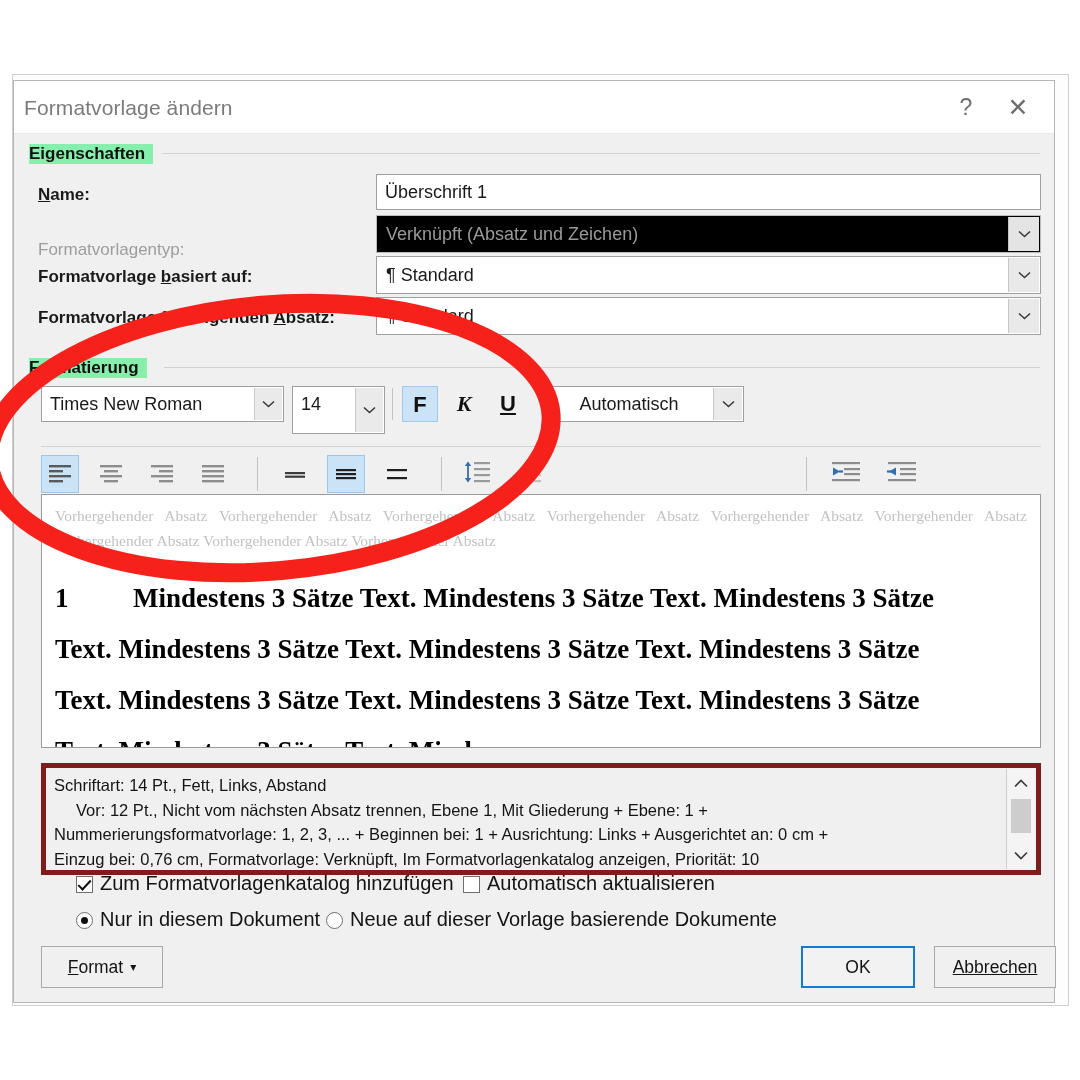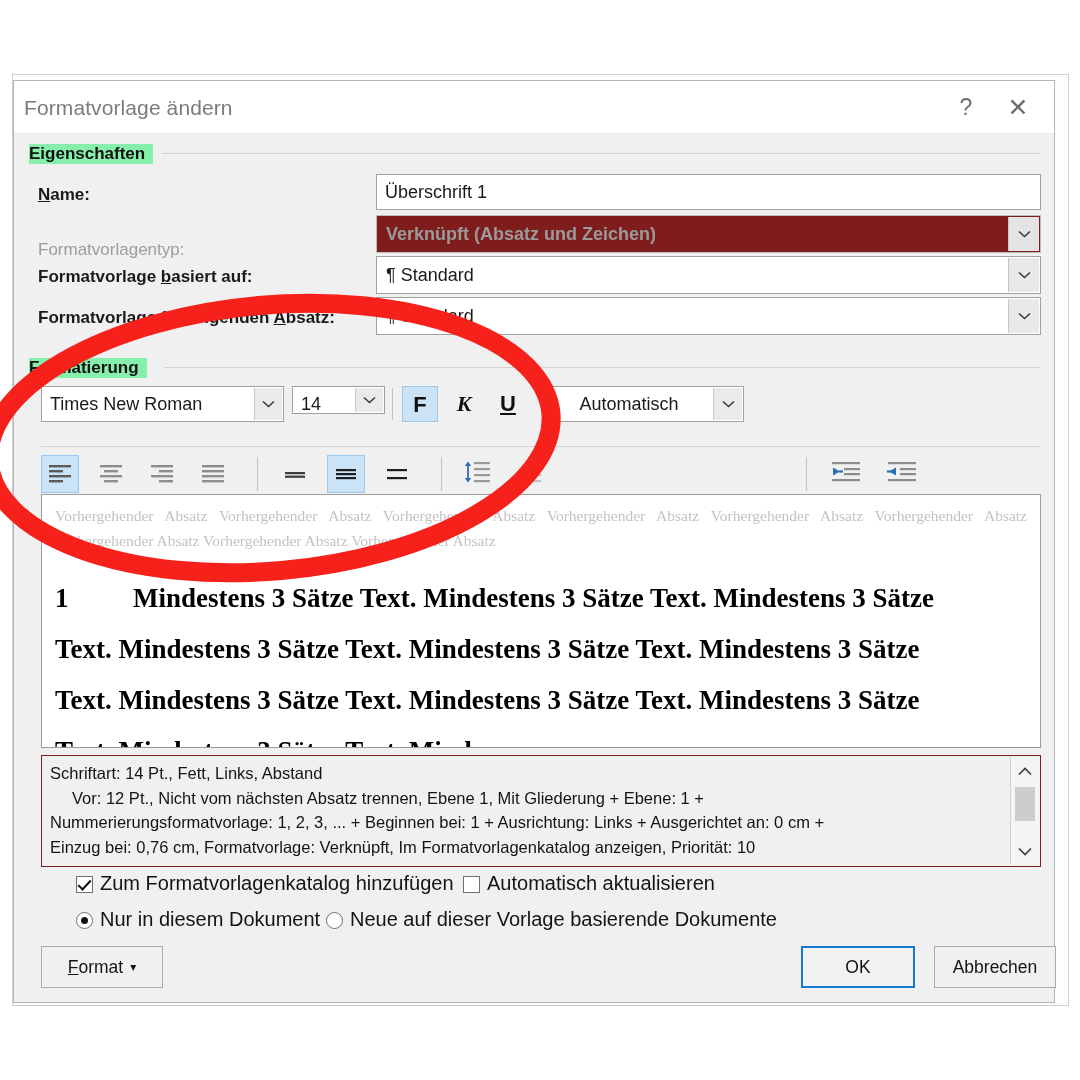--- a/index.html
+++ b/index.html
@@ -57,21 +57,21 @@
 
   .textbox{
     position:absolute;background:#fff;border:1px solid #a0a0a0;
     box-sizing:border-box;font-size:18px;color:#1a1a1a;
     padding:0 8px;line-height:34px;white-space:nowrap;overflow:hidden;
   }
   .combo{
     position:absolute;background:#fff;border:1px solid #a0a0a0;
     box-sizing:border-box;
   }
-  .combo.disabled{background:#7f1d1d;border-color:#bcbcbc;font-weight:bold;}
+  .combo.disabled{background:#000000;border-color:#bcbcbc;}
   .combo .val{
     position:absolute;left:9px;top:0;right:34px;font-size:18px;color:#1a1a1a;
     line-height:36px;white-space:nowrap;overflow:hidden;
   }
   .combo.disabled .val{color:#9a9a9a;}
   .combo .arrow{
     position:absolute;right:1px;top:1px;bottom:1px;width:30px;
     background:#e9e9e9;border-left:1px solid #c6c6c6;
     display:flex;align-items:center;justify-content:center;
   }
@@ -117,22 +117,23 @@
   }
   .pv-body{
     position:absolute;left:13px;right:13px;top:78px;
     font-family:"Liberation Serif", serif;font-weight:bold;
     font-size:27px;line-height:51px;color:#000;
   }
   .pv-num{display:inline-block;width:78px;}
 
   
   .descbox{
-    position:absolute;background:#f0f0f0;border:1px solid #7f1d1d;
+    position:absolute;background:#f0f0f0;border:5px solid #7f1d1d;
     box-sizing:border-box;
+    margin-top:8px;
   }
   .desc-text{
     position:absolute;left:8px;top:5px;right:34px;
     font-size:16.5px;line-height:24.5px;color:#141414;
   }
   .desc-text .ind{padding-left:22px;display:block;}
   .desc-scroll{
     position:absolute;right:1px;top:1px;bottom:1px;width:28px;background:#f4f4f4;
     border-left:1px solid #cfcfcf;
   }
@@ -246,21 +247,21 @@
 
     <div class="fontbox" style="left:27px;top:305px;width:243px;height:36px;">
       <div class="val">Times New Roman</div>
       <div class="arrow">
         <svg class="chev" viewBox="0 0 13 8">
             <path d="M1 1.5 L6.5 6.5 L12 1.5"></path>
           </svg>
       </div>
     </div>
 
-    <div class="fontbox" style="left:278px;top:305px;width:93px;height:28px;">
+    <div class="fontbox" style="left:278px;top:305px;width:93px;height:48px;">
       <div class="val">14</div>
       <div class="arrow">
         <svg class="chev" viewBox="0 0 13 8">
             <path d="M1 1.5 L6.5 6.5 L12 1.5"></path>
           </svg>
       </div>
     </div>
 
     <div class="sep" style="left:378px;top:307px;height:32px;"></div>
 
@@ -449,21 +450,21 @@
     </div>
     <div class="cb-row" style="left:277px;top:827px;">
       <span class="rad"></span><span>Neue auf dieser Vorlage basierende Dokumente</span>
     </div>
 
     <div class="btn" style="left:27px;top:865px;width:122px;height:42px;">
       <span><u>F</u>ormat</span>
         <span class="caret">▾</span>
     </div>
     <div class="btn focus" style="left:787px;top:865px;width:114px;height:42px;">OK</div>
-    <div class="btn" style="left:920px;top:865px;width:122px;height:42px;">Abbrechen</div>
+    <div class="btn" style="left:920px;top:865px;width:122px;height:42px;text-decoration:underline;">Abbrechen</div>
 
   </div>
 
   <div class="annot">
     <svg width="620" height="300" viewBox="0 0 620 300">
       <ellipse cx="310" cy="150" rx="282" ry="133" transform="rotate(-5 310 150)" fill="none" stroke="#F5211A" stroke-width="19"></ellipse>
     </svg>
   </div>
 
 </div>

